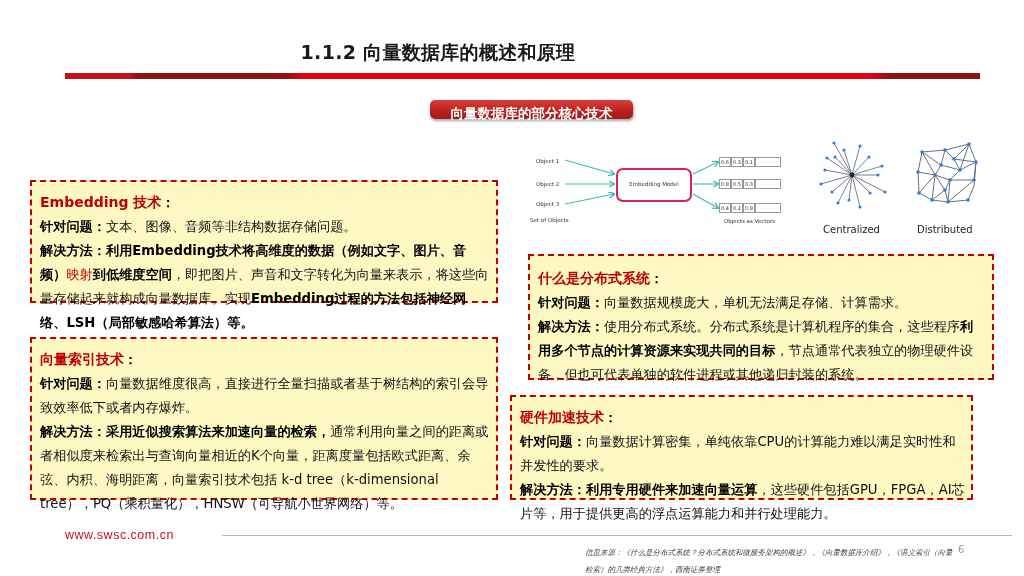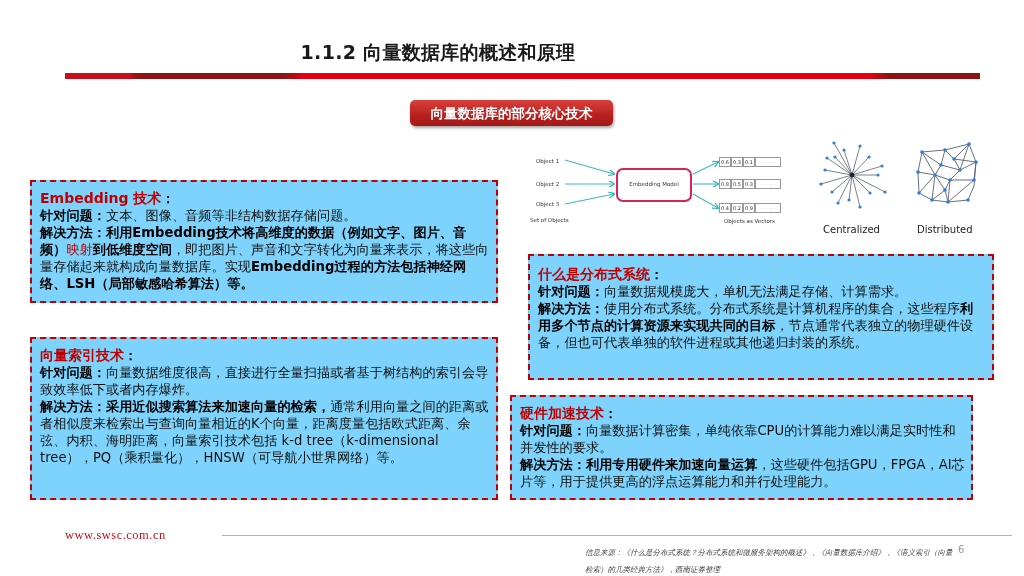--- a/index.html
+++ b/index.html
@@ -10,30 +10,30 @@
     position: absolute; left: 0; width: 876px; top: 40px;
     text-align: center; font-size: 19px; font-weight: bold; color: #1a1a1a;
     letter-spacing: 0.3px;
   }
   .title-bar {
     position: absolute; left: 65px; top: 73px; width: 915px; height: 6px;
     background: linear-gradient(90deg, #c8101c 0%, #c8101c 7%, #8e1414 8%, #8e1414 24%, #e60012 26%, #e60012 88%, #8e1414 90%, #8e1414 100%);
   }
 
   .badge {
-    position: absolute; left: 410px; top: 100px; width: 203px; height: 26px;
+    position: absolute; left: 430px; top: 100px; width: 203px; height: 19px;
     background: linear-gradient(180deg, #d9403c 0%, #b8201e 60%, #a31a18 100%);
     border-radius: 5px; color: #fff; font-weight: bold; font-size: 13.5px;
     text-align: center; line-height: 27px;
     box-shadow: 1px 2px 3px rgba(0,0,0,0.35);
   }
 
   .box {
-    position: absolute; border: 2px dashed #c00000; background: #7dd3fc;
-    padding: 8px 6px 0 8px; font-size: 13.2px; line-height: 17px; color: #111;
+    position: absolute; border: 2px dashed #c00000; background: #fef9c3;
+    padding: 8px 6px 0 8px; font-size: 13.2px; line-height: 24px; color: #111;
   }
   .box .head { color: #c00000; font-weight: bold; font-size: 14px; }
   .box b { font-weight: bold; color: #000; }
   .box .red { color: #c00000; font-weight: normal; }
 
   #box-embedding { left: 30px; top: 180px; width: 468px; height: 123px; }
   #box-index { left: 30px; top: 337px; width: 468px; height: 163px; }
   #box-distributed { left: 528px; top: 254px; width: 466px; height: 126px; padding-top: 10px; }
   #box-hardware { left: 510px; top: 395px; width: 463px; height: 105px; padding-top: 8px; }
 
@@ -49,21 +49,21 @@
   .vec span { display: inline-block; border: 1px solid #999; font-size: 5px; line-height: 8px; text-align: center; color: #333; background: #fff; }
   .vec span.n { width: 12px; }
   .vec span.d { width: 26px; color: #aaa; }
 
   
   .net { position: absolute; }
   .net-label { position: absolute; font-size: 10px; color: #222; }
 
   .footer-url {
     position: absolute; left: 65px; top: 528px; font-size: 12.5px; color: #c8101c;
-    font-family: Liberation Serif, serif; letter-spacing: 0.5px;
+    font-family: Liberation Sans, sans-serif; letter-spacing: 0.5px;
   }
   .footer-line { position: absolute; left: 222px; top: 535px; width: 790px; height: 1px; background: #b5b5b5; }
   .source {
     position: absolute; left: 585px; top: 544px; width: 370px; font-size: 7.5px;
     line-height: 17px; color: #444; font-style: italic;
   }
   .page-num { position: absolute; left: 958px; top: 544px; font-size: 10px; color: #999; }
 </style>
 </head>
 <body>

